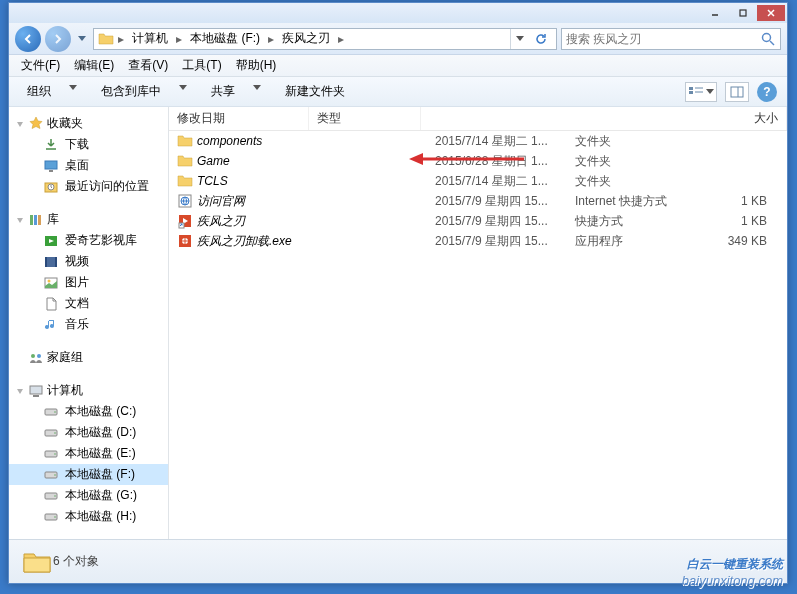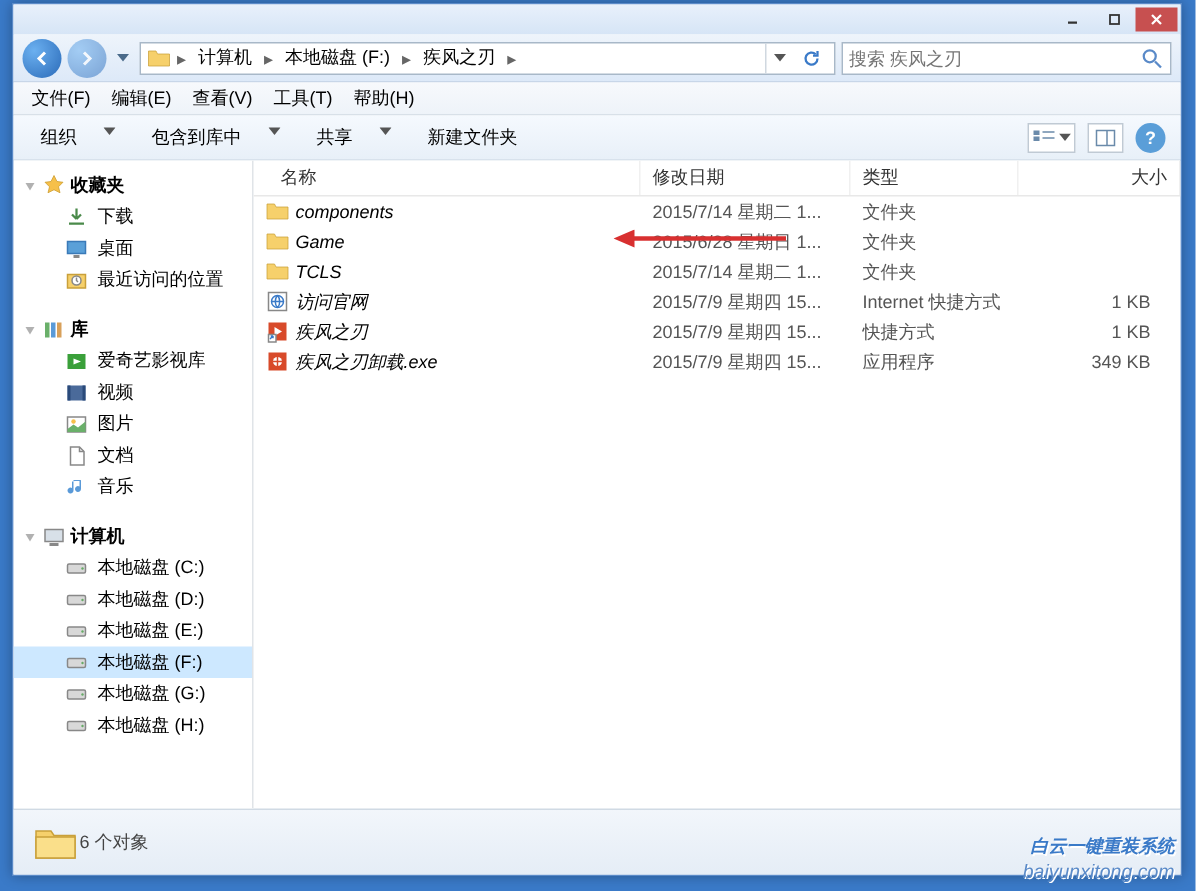--- a/index.html
+++ b/index.html
@@ -34,21 +34,21 @@
 .tbtn { padding: 4px 8px; cursor: pointer; display: flex; gap: 18px; }
 .tdrop { width: 8px; height: 8px; }
 .spacer { flex: 1; }
 .viewbtn { width: 32px; height: 20px; border:1px solid #c0cad4; background:#fff; display:flex;align-items:center;justify-content:center; cursor:pointer; }
 .helpbtn { width:20px;height:20px;border-radius:50%;background:#5a9ed8;color:#fff;display:flex;align-items:center;justify-content:center;cursor:pointer;font-weight:bold; }
 
 .body { flex: 1; display: flex; overflow: hidden; }
 .sidebar { width: 160px; background: #fff; border-right: 1px solid #e0e4e8; overflow-y: auto; padding: 6px 0; position:relative; }
 .sidebar::-webkit-scrollbar{width:16px;}
 .sgroup { margin-bottom: 12px; }
-.shdr { display: flex; align-items: center; gap: 3px; padding: 2px 6px; cursor: pointer; font-weight: bold; }
+.shdr { display: flex; align-items: center; gap: 3px; padding: 2px 6px; cursor: pointer; }
 .shdr .tw { width:10px;height:10px; opacity:.5; }
 .sitem { display: flex; align-items: center; gap: 6px; padding: 2px 6px 2px 34px; cursor: pointer; }
 .sitem.selected { background: #cde8ff; }
 .sicon16 { width:16px;height:16px;flex-shrink:0; }
 
 .content { flex: 1; display: flex; flex-direction: column; background: #fff; }
 .colhdr { height: 24px; border-bottom: 1px solid #e8e8e8; display: flex; align-items: center; color: #333; }
 .col { padding: 0 8px; cursor: pointer; border-right: 1px solid #f0f0f0; height:100%; display:flex;align-items:center; }
 .col.name { width: 258px; padding-left: 18px; }
 .col.date { width: 140px; }
@@ -275,20 +275,31 @@
             <span>文档</span>
           </div>
         <div class="sitem">
             <svg class="sicon16" viewBox="0 0 16 16">
               <path d="M6 3v7a2 2 0 1 1-1-1.7V4l6-1v6a2 2 0 1 1-1-1.7V3z" fill="#5a9ad8"></path>
             </svg>
             <span>音乐</span>
           </div>
       </div>
 
+      <div class="sgroup">
+        <div class="shdr">
+          <svg class="tw" style="opacity:0" viewBox="0 0 10 10"></svg>
+          <svg class="sicon16" viewBox="0 0 16 16">
+              <circle cx="5" cy="6" r="2" fill="#6ab06a"></circle>
+              <circle cx="11" cy="6" r="2" fill="#5a9ad8"></circle>
+              <path d="M2 13c0-2 2-3 3-3s3 1 3 3m0 0c0-2 2-3 3-3s3 1 3 3" fill="#888"></path>
+            </svg>
+          <span>家庭组</span>
+        </div>
+      </div>
 
       <div class="sgroup">
         <div class="shdr">
           <svg class="tw" viewBox="0 0 10 10">
               <path d="M2 3 L8 3 L5 8 Z" fill="#666"></path>
             </svg>
           <svg class="sicon16" viewBox="0 0 16 16">
               <rect x="2" y="3" width="12" height="8" fill="#d8e0e8" stroke="#888"></rect>
               <rect x="5" y="12" width="6" height="2" fill="#888"></rect>
             </svg>
@@ -334,21 +345,20 @@
               <rect x="2" y="5" width="12" height="6" rx="1" fill="#d8d8d8" stroke="#888"></rect>
               <circle cx="12" cy="8" r=".8" fill="#6a6"></circle>
             </svg>
             <span>本地磁盘 (H:)</span>
           </div>
       </div>
     </div>
 
     <div class="content">
       <div class="colhdr">
-        <div class="col name">名称</div>
         <div class="col date">修改日期</div>
         <div class="col type">类型</div>
         <div class="col size">大小</div>
       </div>
       <div class="filelist" id="filelist">
         <svg class="arrow" width="120" height="30" viewBox="0 0 120 30">
             <line x1="115" y1="6" x2="10" y2="6" stroke="#d83030" stroke-width="3"></line>
             <path d="M0 6 L14 0 L14 12 Z" fill="#d83030"></path>
           </svg>
       <div class="row">

